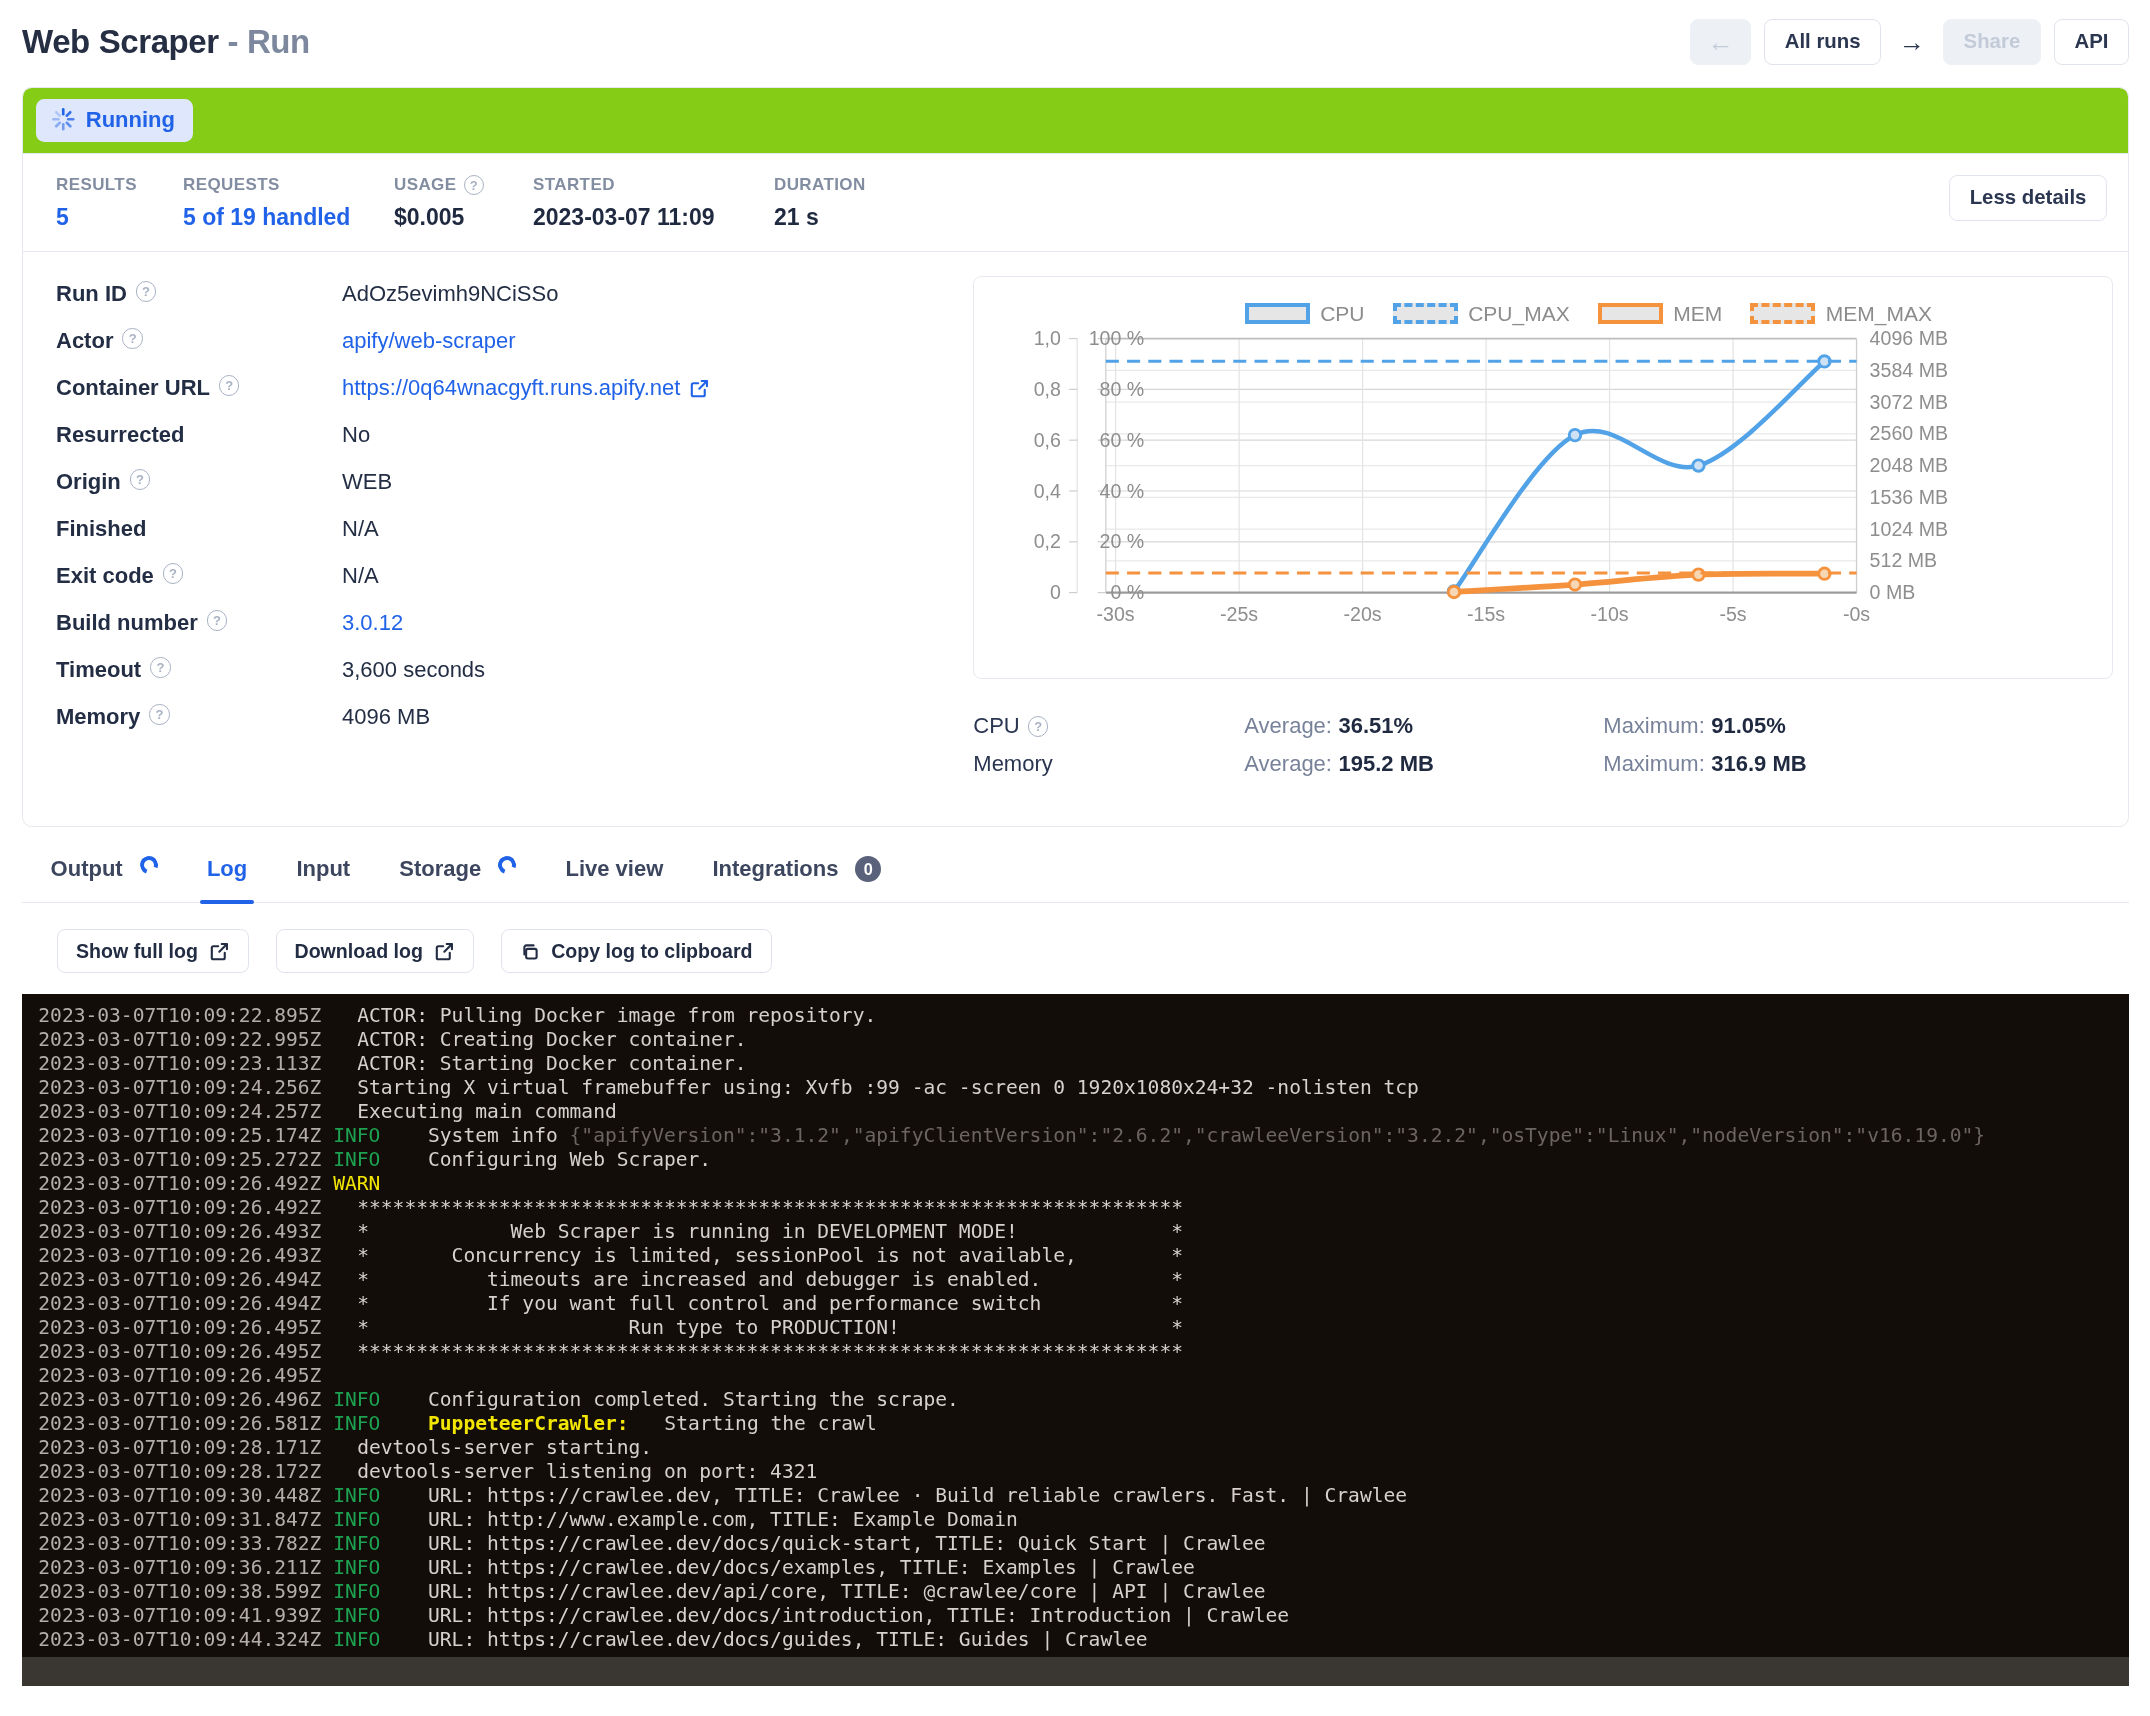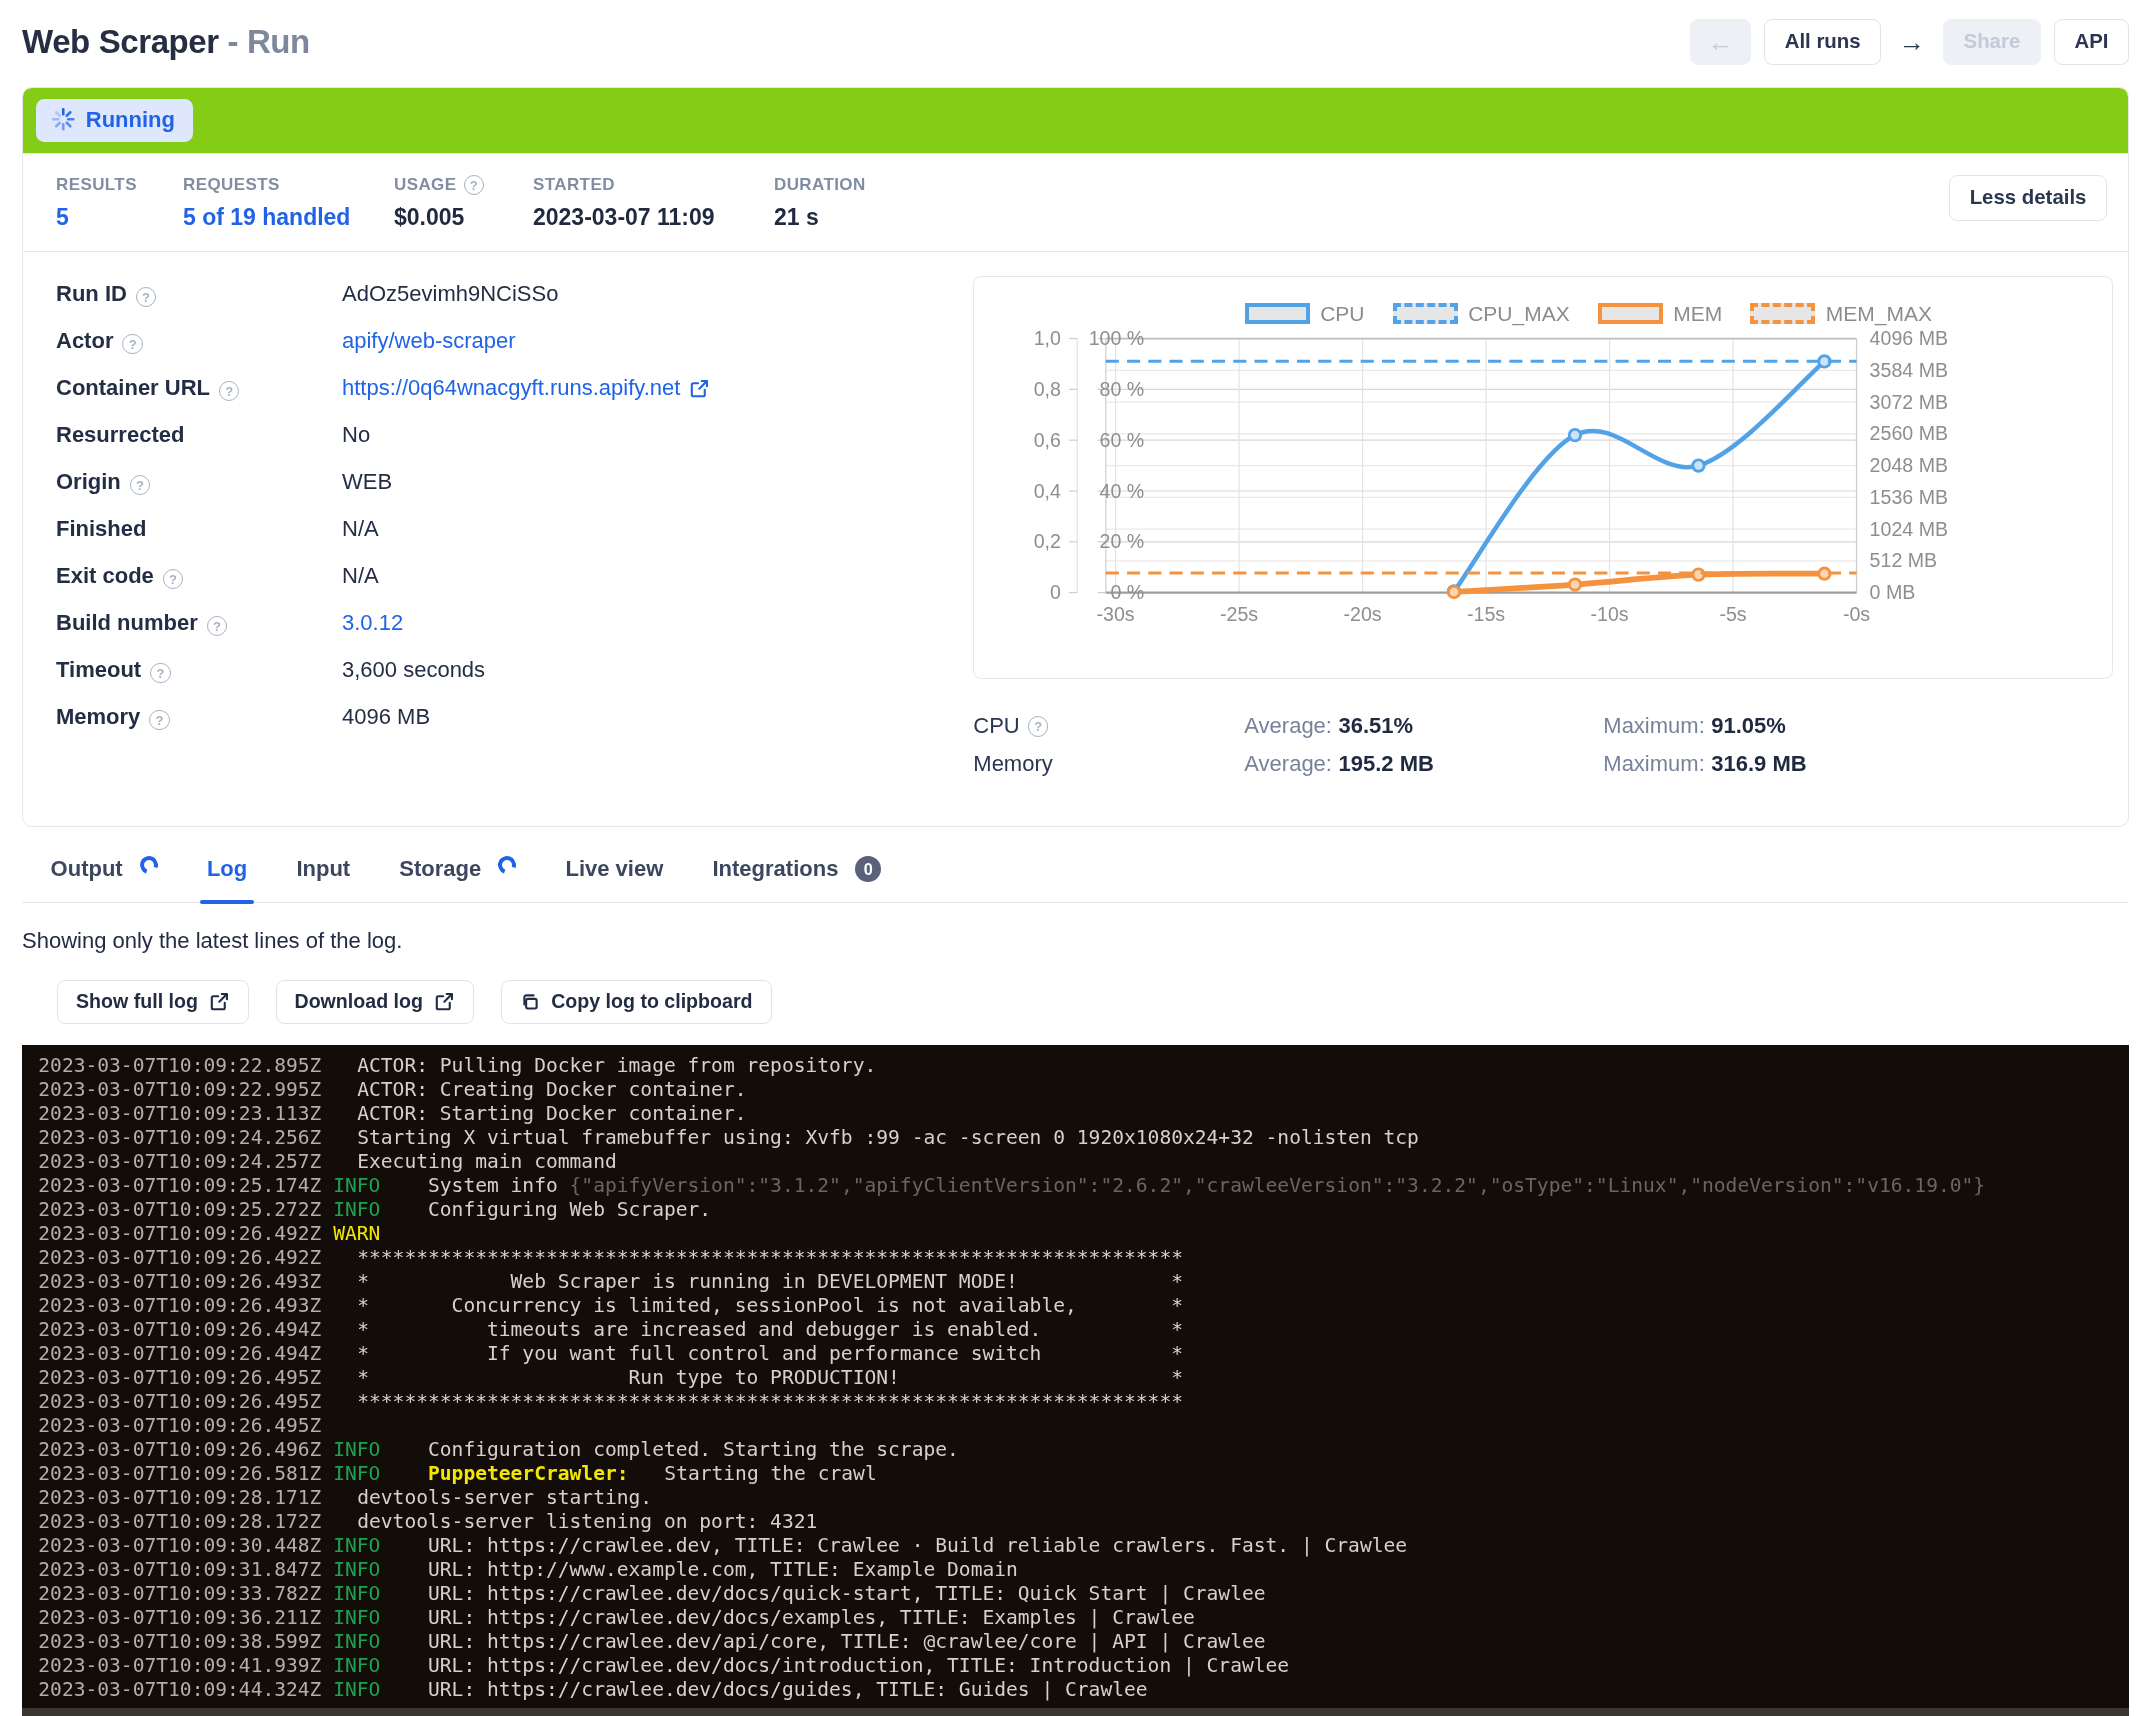--- a/index.html
+++ b/index.html
@@ -39,21 +39,21 @@
   .stat-value.link { color:#2163e8; cursor:pointer; }
   .stats-spacer { flex:1; }
 
   .help-icon { width:20.4px; height:20.4px; border:1.6px solid #a9b2c4; border-radius:50%;
                color:#a9b2c4; font-size:13px; font-weight:bold; display:inline-flex;
                align-items:center; justify-content:center; flex:0 0 auto; }
 
   .card-body { display:flex; padding:24.5px 14.7px 38px 33px; }
   .details { flex:1; padding-top:4.9px; }
   .detail-row { display:flex; align-items:center; margin-bottom:21px; min-height:26px; }
-  .detail-label { width:286px; display:flex; align-items:flex-end; gap:9px;
+  .detail-label { width:286px; display:flex; align-items:flex-start; gap:9px;
                   font-size:22px; font-weight:bold; color:#232e45; }
   .detail-value { font-size:22px; color:#232e45; display:flex; align-items:center; gap:8.2px; }
   .detail-value.link { color:#2163e8; cursor:pointer; }
 
   
   .chart-col { width:1140px; flex:0 0 auto; }
   .chart-card { border:1.6px solid #e5e8ee; border-radius:8.2px; height:403px; padding:13px 14.7px 0 14.7px; }
   .legend { display:flex; justify-content:center; align-items:center; gap:28px;
             margin:11.4px 0 1.6px 90px; }
   .legend-item { display:flex; align-items:center; gap:10.6px; }
@@ -418,21 +418,20 @@
       </div>
       <div class="tab">
         <span>Live view</span>
       </div>
       <div class="tab">
         <span>Integrations</span>
         <span class="count-badge">0</span>
       </div>
     </div>
 
-  <div class="log-notice">Showing only the latest lines of the log.</div>
   <div class="log-actions" id="log-actions">
       <button class="log-btn">
         <span>Show full log</span>
         <svg width="21" height="21" viewBox="0 0 24 24">
           <path d="M18 13.5 V19 a1.8 1.8 0 0 1 -1.8 1.8 H5 A1.8 1.8 0 0 1 3.2 19 V7.8 A1.8 1.8 0 0 1 5 6 h5.5" fill="none" stroke="currentColor" stroke-width="2.4" stroke-linecap="round" stroke-linejoin="round"></path>
           <path d="M14.5 3.5 h6 v6" fill="none" stroke="currentColor" stroke-width="2.4" stroke-linecap="round" stroke-linejoin="round"></path>
           <path d="M11.8 12.2 L20.2 3.8" fill="none" stroke="currentColor" stroke-width="2.4" stroke-linecap="round" stroke-linejoin="round"></path>
         </svg>
       </button>
       <button class="log-btn">

